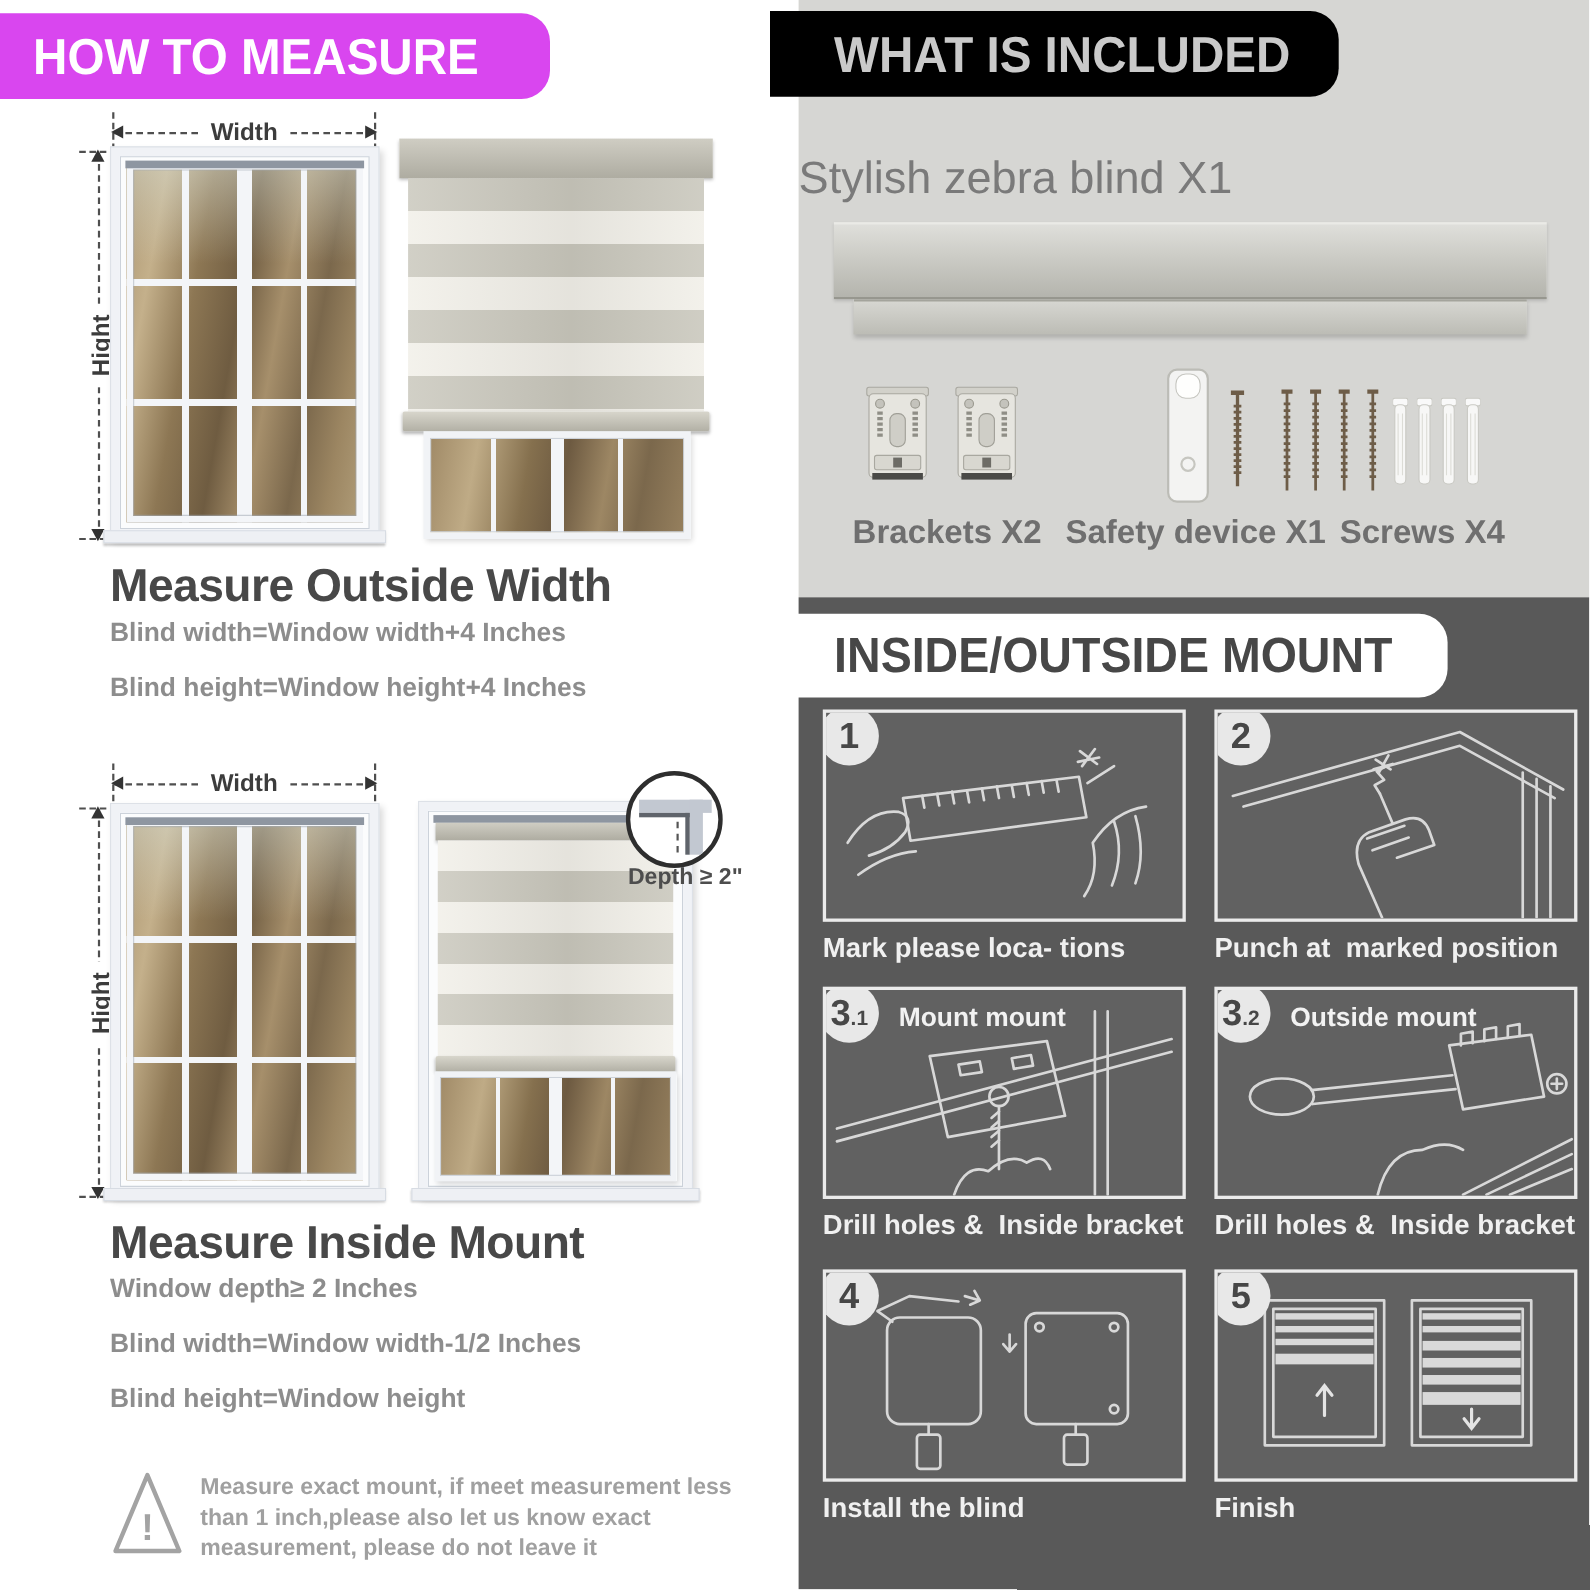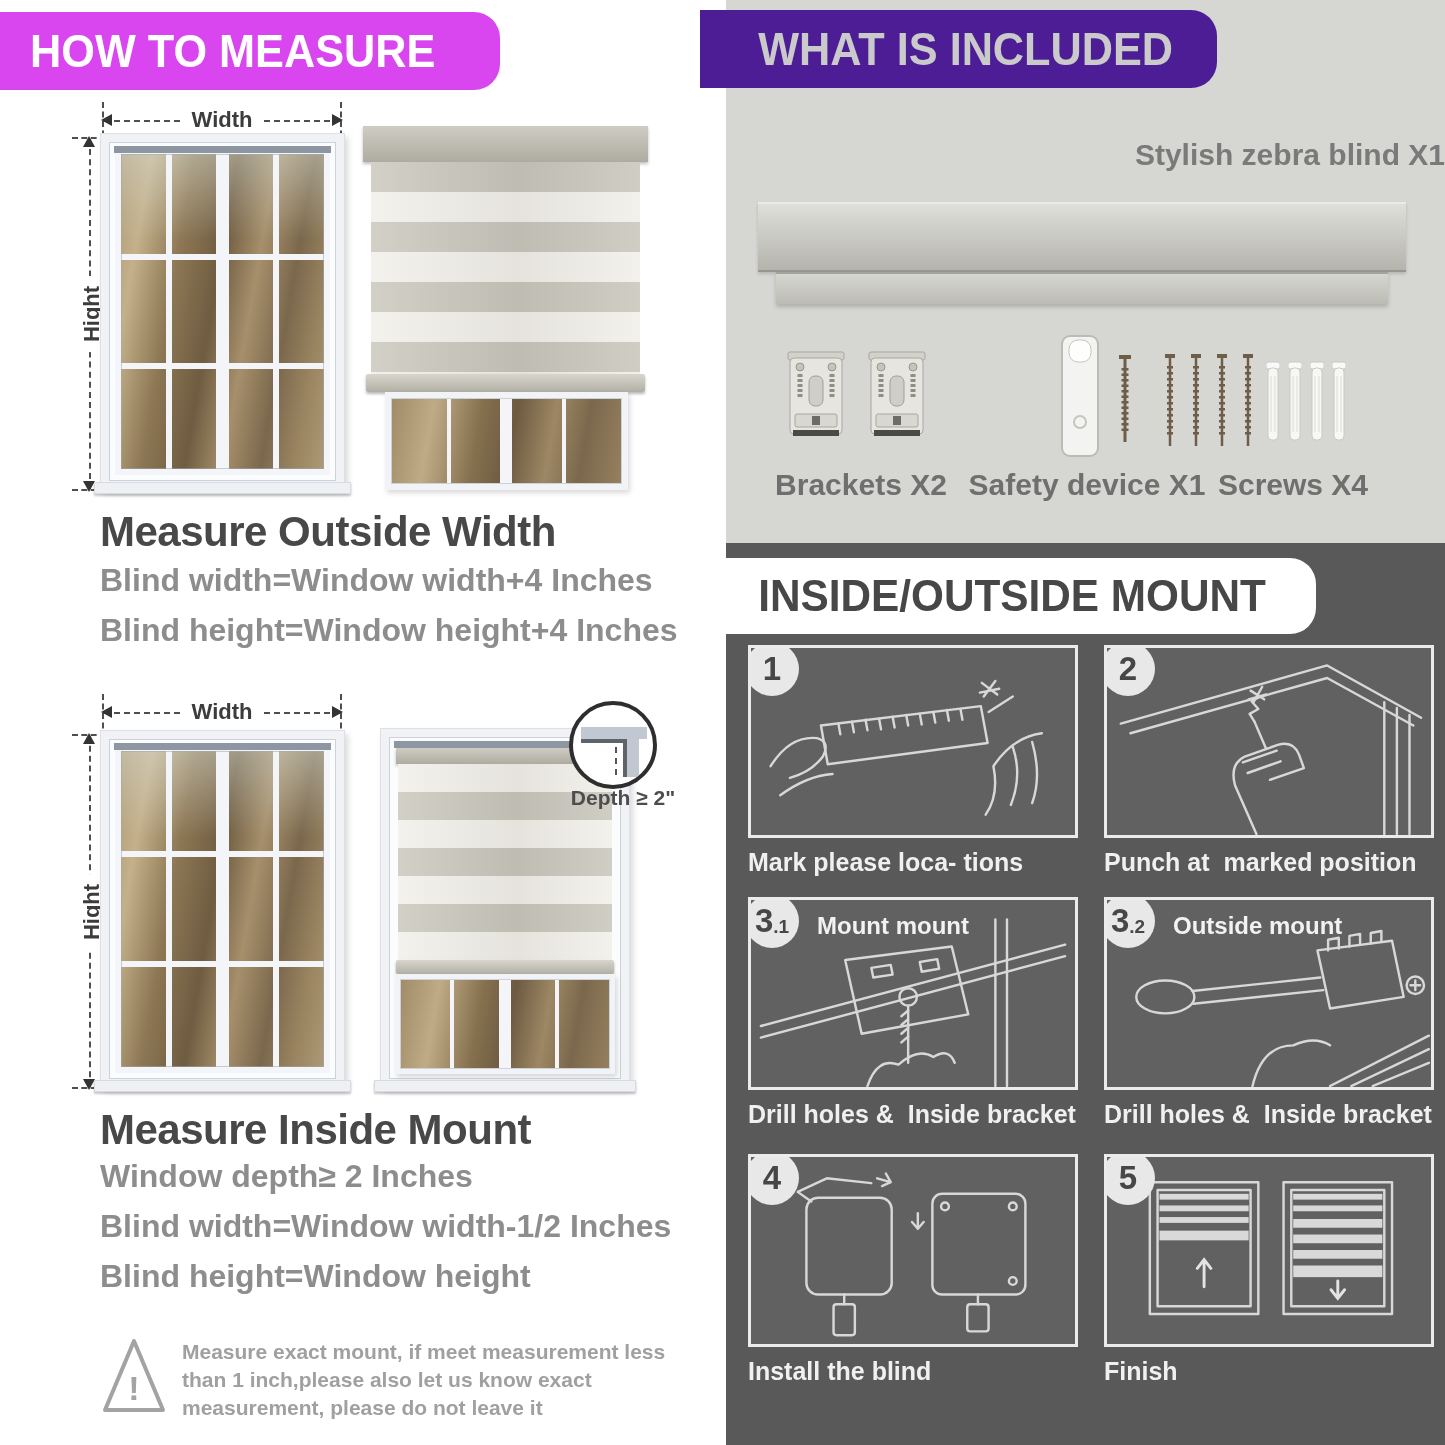--- a/index.html
+++ b/index.html
@@ -6,31 +6,31 @@
   html,body{background:#fff}
   .page{position:relative;width:1445px;height:1445px;background:#fff;overflow:hidden;
         font-family:"Liberation Sans","DejaVu Sans",sans-serif;}
 
   
   .banner{position:absolute;border-radius:0 26px 26px 0;display:flex;align-items:center;z-index:6}
   .banner .t{display:inline-block;font-weight:700;font-size:46px;white-space:nowrap;
              transform:scaleX(.94);transform-origin:left center;letter-spacing:0}
   .banner-how{left:0;top:12px;width:500px;height:78px;background:#d946ef}
   .banner-how .t{color:#fff;padding-left:32px}
-  .banner-included{left:700px;top:10px;width:517px;height:78px;background:#4c1d95}
+  .banner-included{left:700px;top:10px;width:517px;height:78px;background:#000000}
   .banner-included .t{color:#cacaca;padding-left:62px}
   .banner-mount{left:700px;top:558px;width:616px;height:76px;background:#fff}
   .banner-mount .t{color:#474747;padding-left:62px;font-size:45px}
 
   
   .panel-light{position:absolute;left:726px;top:0;width:719px;height:543px;background:#d6d6d3}
   .panel-dark{position:absolute;left:726px;top:543px;width:719px;height:902px;background:#595959}
 
-  .blind-label{position:absolute;left:0;right:0;top:138px;text-align:right;
-               font-size:30px;font-weight:700;color:#7a7a7a}
+  .blind-label{position:absolute;left:0;right:0;top:138px;text-align:left;
+               font-size:41px;font-weight:400;color:#7a7a7a}
   .headrail-main{position:absolute;left:32px;top:202px;width:648px;height:70px;
       background:linear-gradient(180deg,#e0e0dc 0%,#cecec8 40%,#b3b3ac 100%);
       box-shadow:inset 0 2px 0 #eaeae6, inset 0 -2px 0 #97978f, 0 2px 3px rgba(0,0,0,.15)}
   .headrail-lower{position:absolute;left:50px;top:272px;width:612px;height:32px;
       background:linear-gradient(180deg,#d8d8d3 0%,#bcbcb5 100%);
       box-shadow:inset 0 2px 0 #a4a49c, 0 3px 4px rgba(0,0,0,.18)}
 
   .inc-cap{position:absolute;top:468px;text-align:center;font-size:30px;font-weight:700;color:#6f6f6f;white-space:pre}
   .inc-icon{position:absolute}
 
@@ -79,21 +79,21 @@
   .ah.l{left:-3px;top:-8px;border-left:0;border-right:11px solid #333}
   .ah.r{right:-3px;top:-8px;border-right:0;border-left:11px solid #333}
   .ah.u{top:-3px;left:-8px;border-top:0;border-bottom:11px solid #333}
   .ah.d{bottom:-3px;left:-8px;border-bottom:0;border-top:11px solid #333}
   .mlbl{position:absolute;background:#fff;padding:0 10px;font-size:22px;font-weight:700;color:#3c3c3c;white-space:nowrap}
   .harrow .mlbl{top:-15px;left:50%;transform:translateX(-50%)}
   .varrow .mlbl{left:1px;top:50%;transform:translate(-50%,-50%) rotate(-90deg)}
 
   
   .sec-heading{position:absolute;font-size:42px;font-weight:700;color:#484848;letter-spacing:-.5px;white-space:nowrap}
-  .sec-line{position:absolute;font-size:32px;font-weight:700;color:#8d8d8d;white-space:nowrap}
+  .sec-line{position:absolute;font-size:24px;font-weight:700;color:#8d8d8d;white-space:nowrap}
   .note-text{position:absolute;left:182px;top:1338px;font-size:21px;line-height:28px;font-weight:700;color:#a0a0a0}
   .note-text span{display:block;white-space:pre}
 
   
   .mag{position:absolute;left:569px;top:701px;width:88px;height:88px;border-radius:50%;
        background:#fff;border:4px solid #2e2e2e;overflow:hidden;z-index:5}
   .mag .band-h{position:absolute;left:8px;top:22px;right:6px;height:12px;background:#c2c8d1}
   .mag .band-v{position:absolute;right:14px;top:22px;width:12px;bottom:8px;background:#c2c8d1}
   .mag .edge-h{position:absolute;left:8px;top:34px;right:26px;height:4px;background:#5f646b}
   .mag .edge-v{position:absolute;right:26px;top:34px;width:4px;bottom:8px;background:#5f646b}

